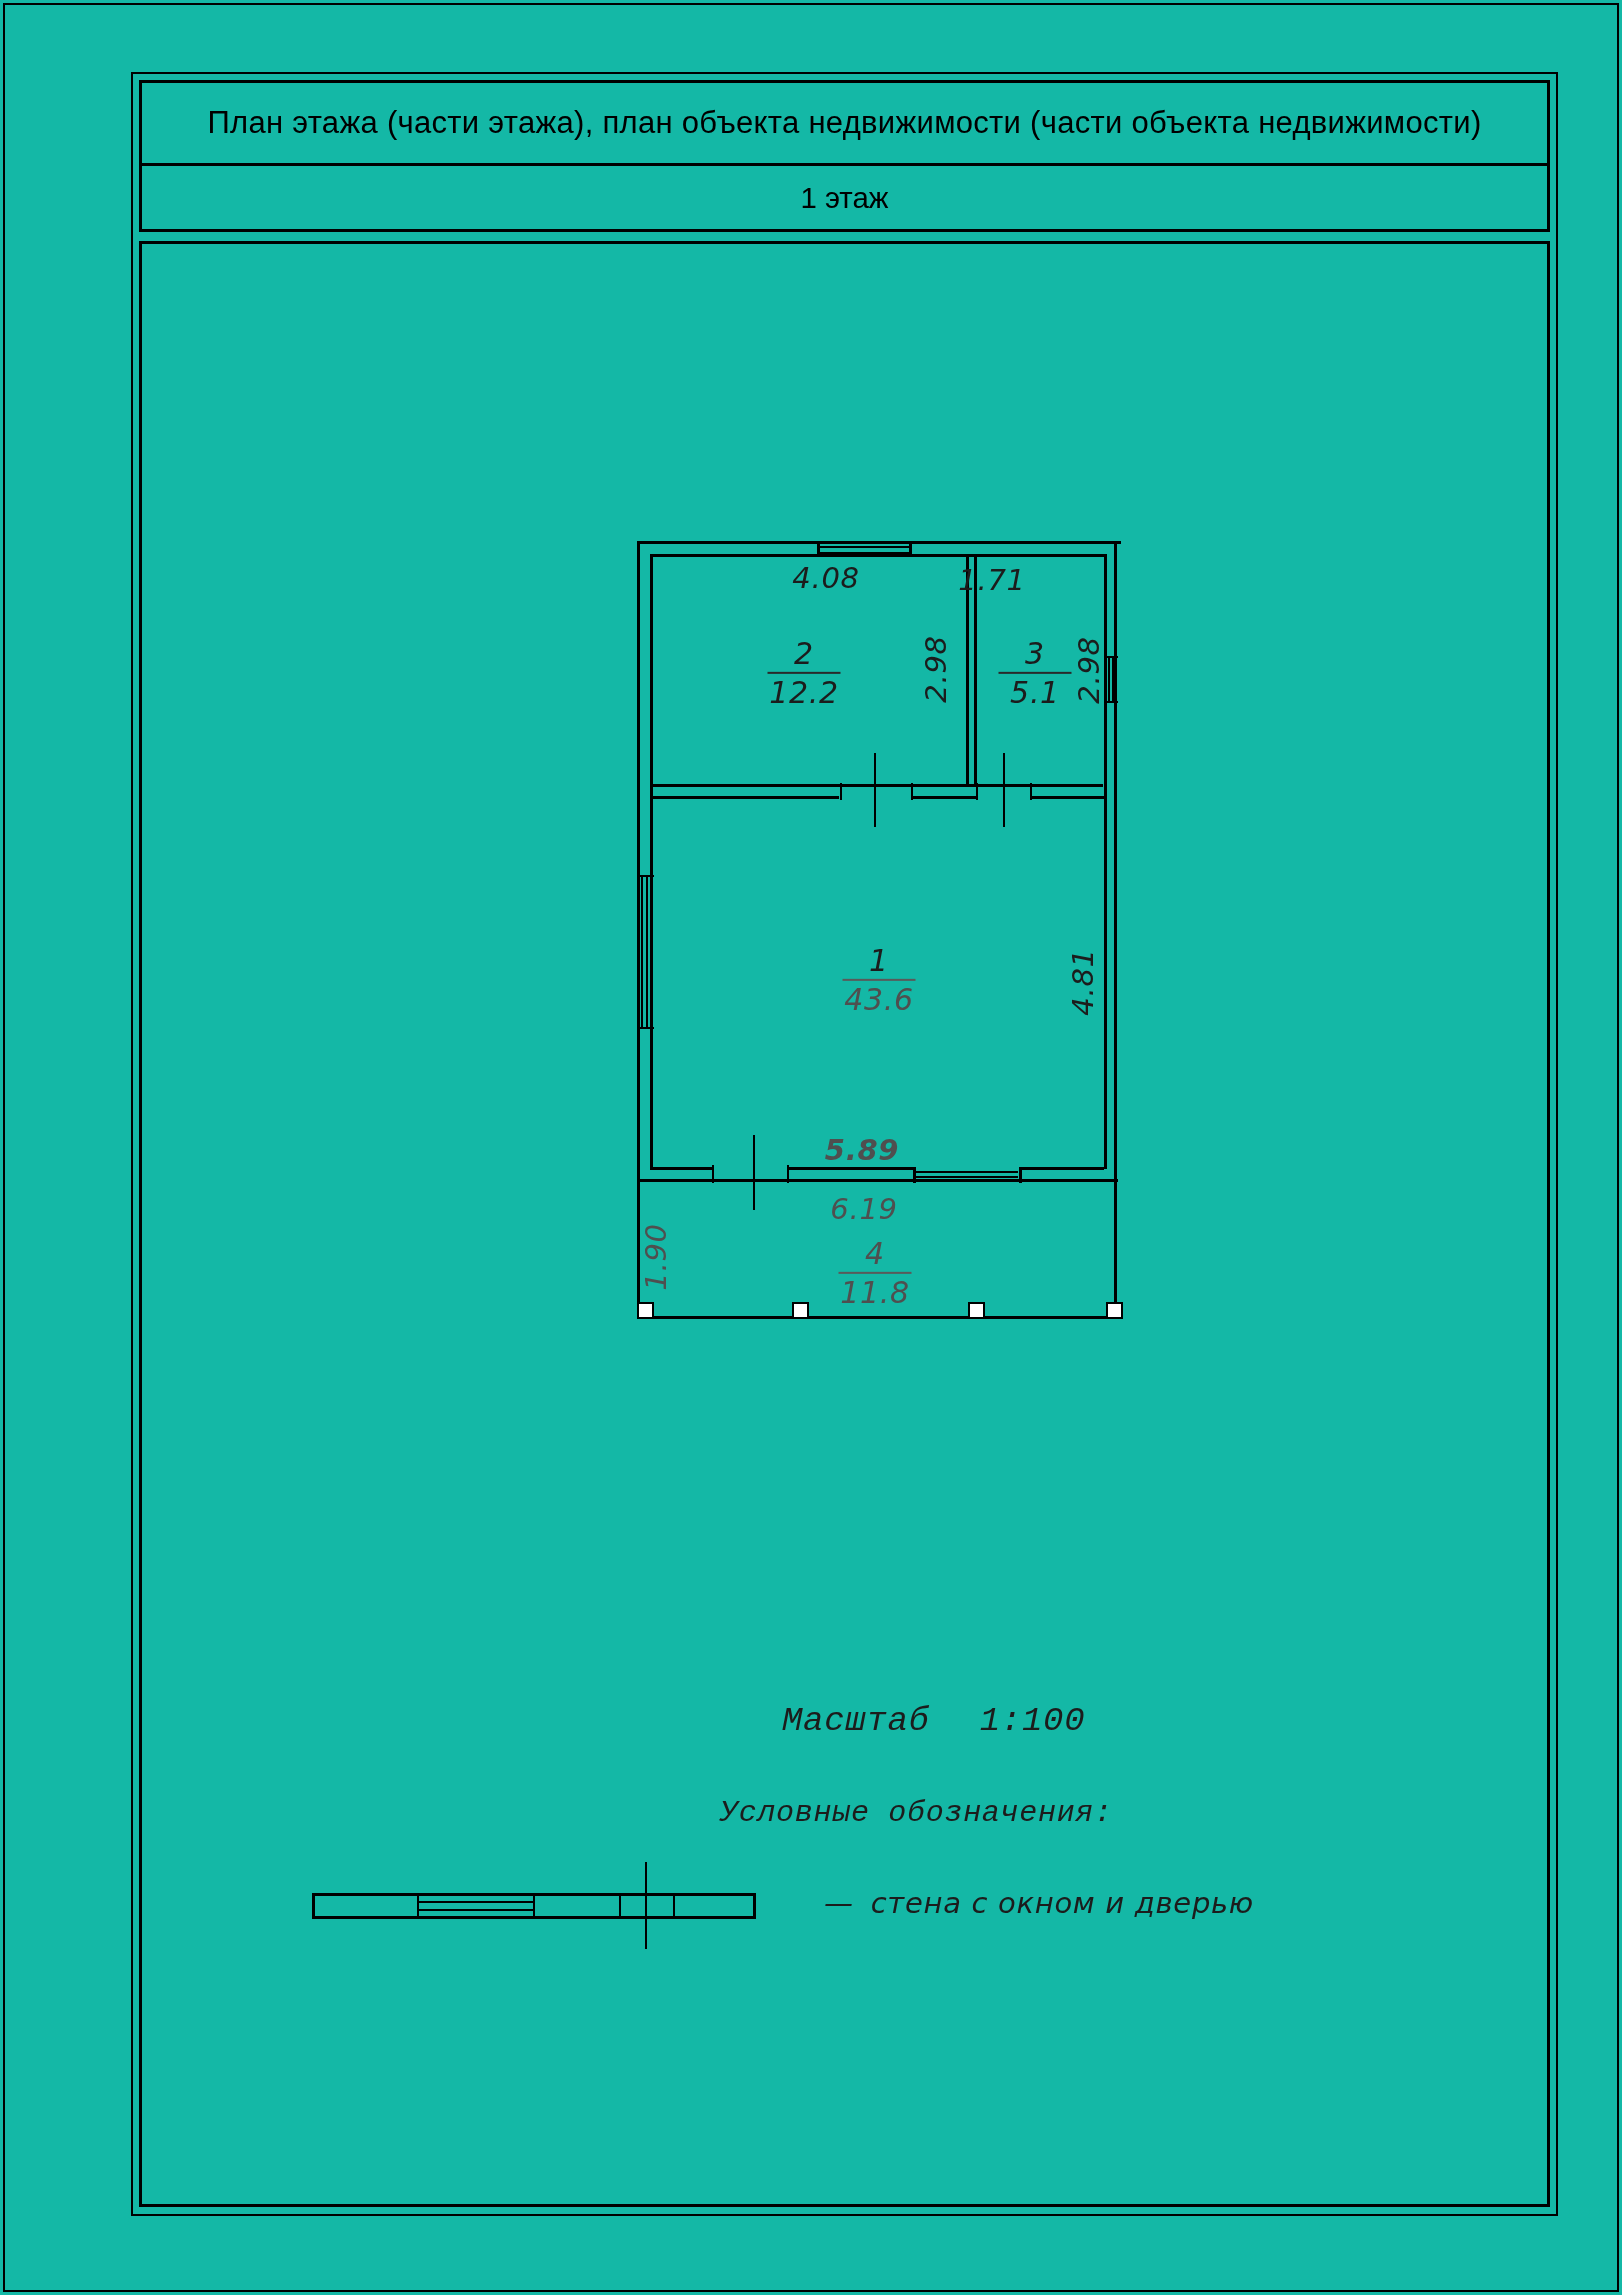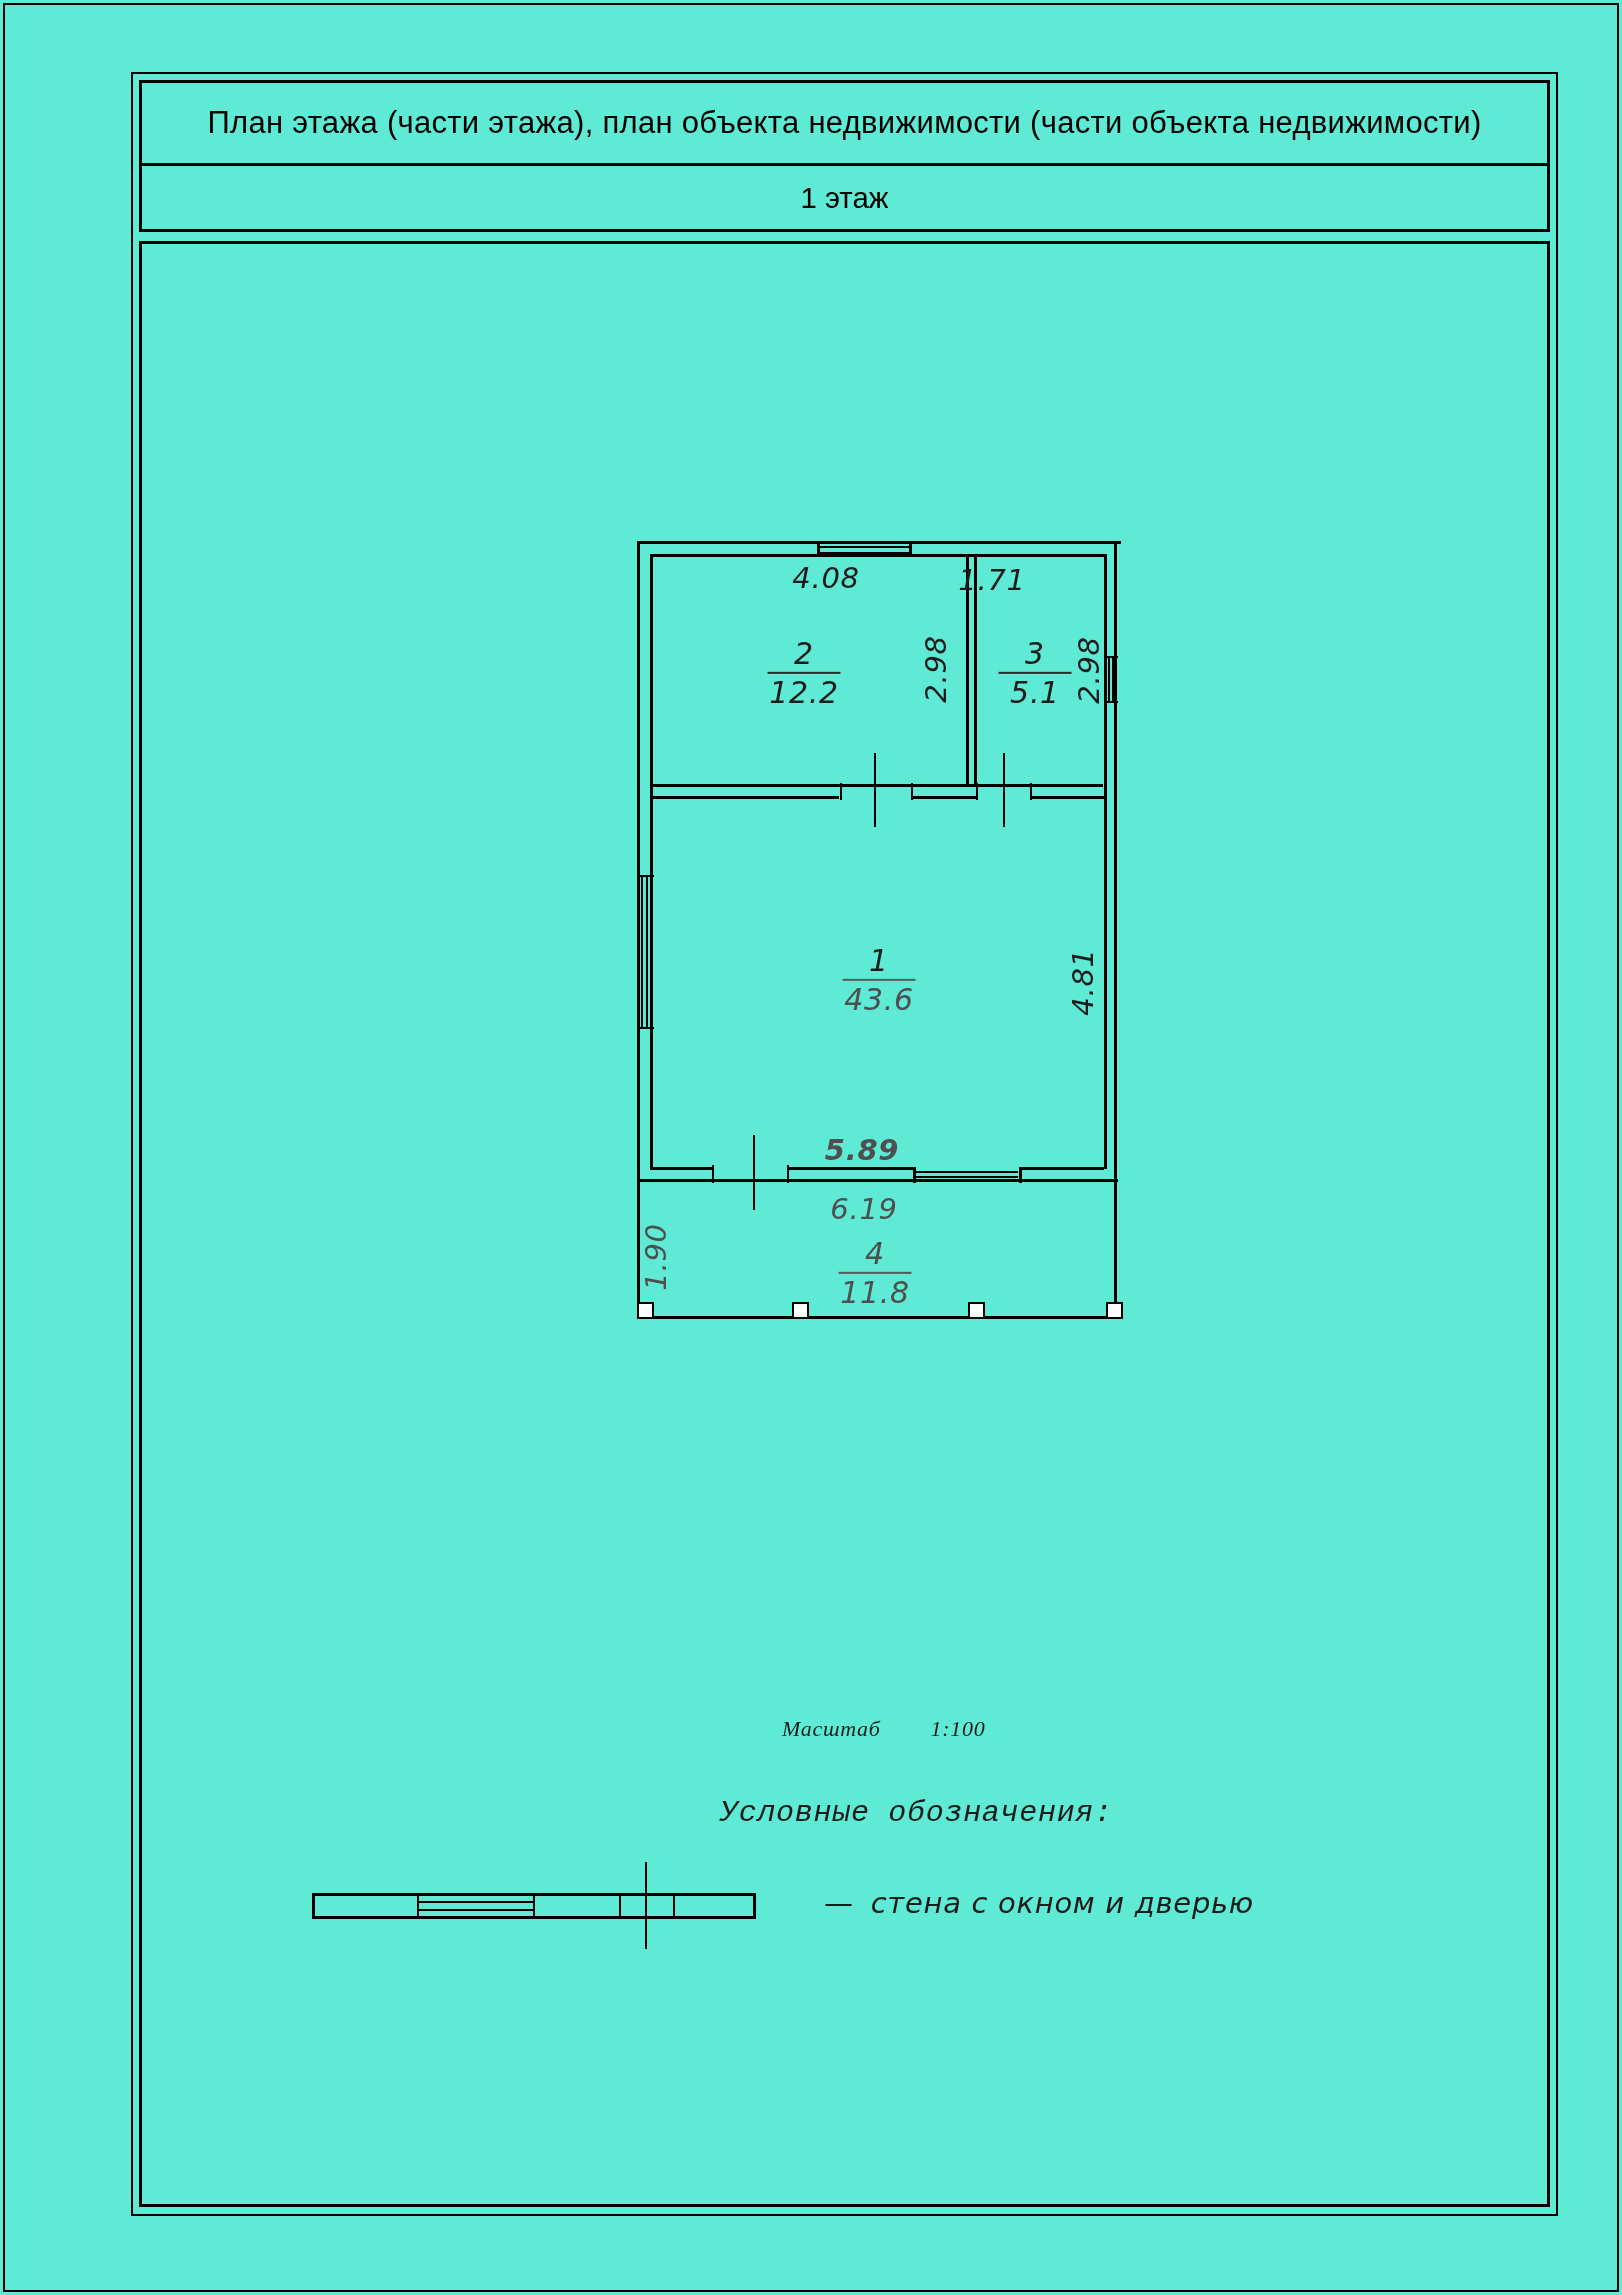--- a/index.html
+++ b/index.html
@@ -1,16 +1,16 @@
 <!DOCTYPE html>
 <html style="font-size:10.5px"><head>
 <meta charset="utf-8">
 <style>
   html,body{margin:0;padding:0;background:#ffffff;}
-  .page{position:relative;width:1622px;height:2295px;background:#5eead4;overflow:hidden;
+  .page{position:relative;width:1622px;height:2295px;background:#14b8a6;overflow:hidden;
         font-family:"Liberation Sans",sans-serif;}
   .page-border{position:absolute;inset:2.6px;border:2.6px solid #000;}
   .thin-frame{position:absolute;left:131px;top:72px;width:1427px;height:2144px;border:2px solid #000;box-sizing:border-box;}
   .header-box{position:absolute;left:139px;top:80px;width:1411px;height:152px;border:3.3px solid #000;box-sizing:border-box;
               display:flex;flex-direction:column;}
   .header-title-row{flex:0 0 80px;border-bottom:3.3px solid #000;display:flex;align-items:center;justify-content:center;
                     font-size:31px;color:#000;letter-spacing:0.3px;}
   .header-floor-row{flex:1;display:flex;align-items:center;justify-content:center;font-size:29.4px;color:#000;}
   .drawing-box{position:absolute;left:139px;top:241px;width:1411px;height:1966px;border:3.3px solid #000;box-sizing:border-box;}
   .ln{position:absolute;background:#000;}
@@ -20,21 +20,21 @@
   .cad.rot{transform:translate(-50%,-50%) rotate(-90deg);}
   .cad.gray{color:#4f4f4f;}
   .room-label{position:absolute;transform:translate(-50%,-50%);display:flex;flex-direction:column;align-items:center;
               font-family:"DejaVu Sans",sans-serif;font-style:italic;color:#1c1c1c;}
   .room-label .num{font-size:30px;line-height:1.05;letter-spacing:0.7px;}
   .room-label .rule{height:2px;background:#2a2a2a;width:73px;margin:2px 0 3.3px;}
   .room-label .area{font-size:30px;line-height:1.05;letter-spacing:0.7px;}
   .room-label.gray .num,.room-label.gray .area{color:#4f4f4f;}
   .room-label.gray .rule{background:#5a5a5a;}
   .scale-row{position:absolute;left:782px;top:1721px;transform:translateY(-50%);display:flex;gap:50px;
-             font-family:Liberation Serif, serif;font-style:italic;font-size:22px;color:#1c1c1c;letter-spacing:0.7px;margin-top:8px;}
+             font-family:Liberation Mono, monospace;font-style:italic;font-size:34px;color:#1c1c1c;letter-spacing:0.7px;}
   .legend-heading{position:absolute;left:720px;top:1813px;transform:translateY(-50%);
              font-family:Liberation Mono, monospace;font-style:italic;font-size:30px;color:#1c1c1c;letter-spacing:0.7px;}
   .legend-item-label{position:absolute;left:824px;top:1903px;transform:translateY(-50%);display:flex;gap:17px;align-items:center;
              font-family:"DejaVu Sans",sans-serif;font-style:italic;font-size:29px;color:#1c1c1c;letter-spacing:0.7px;white-space:nowrap;}
 </style>
 </head>
 <body>
 
 <div class="page">
   <div class="page-border"></div>

